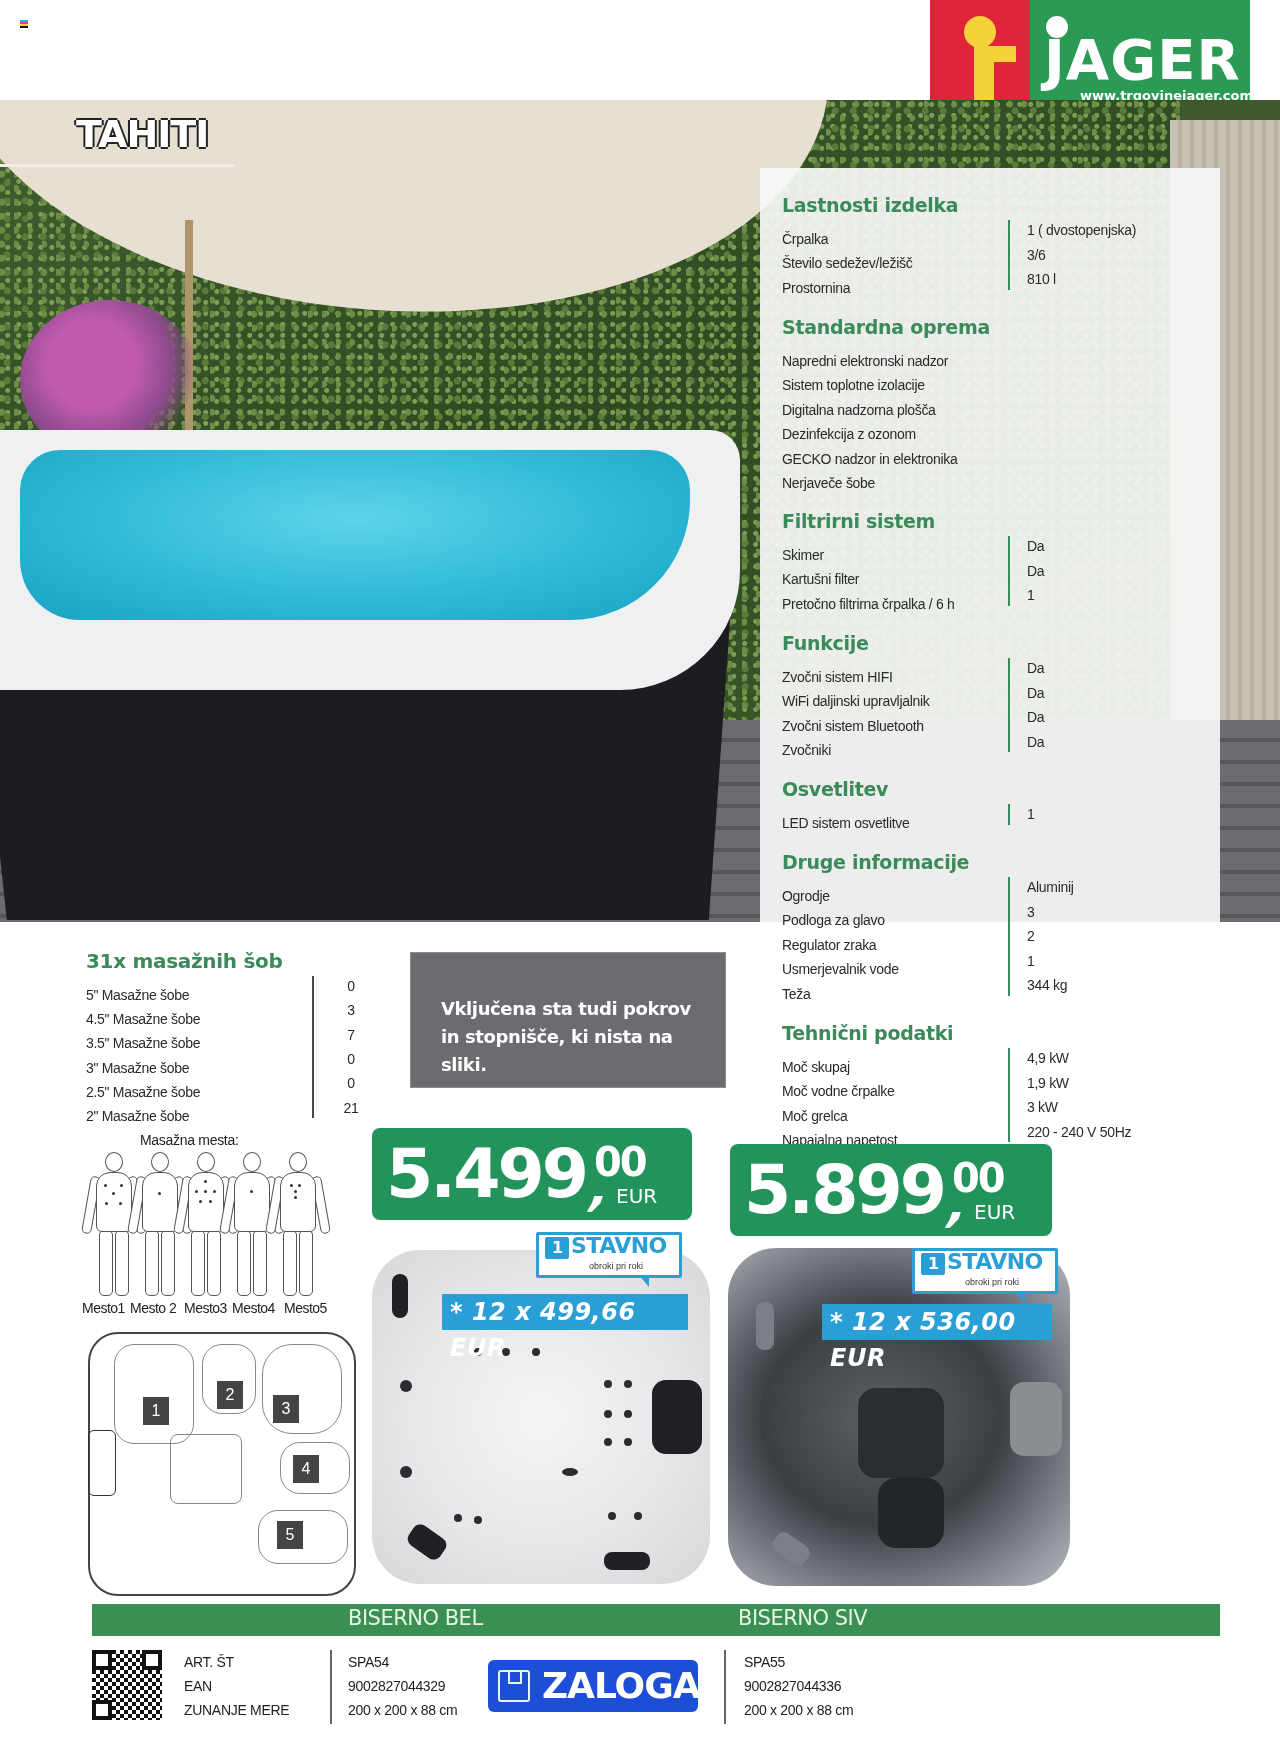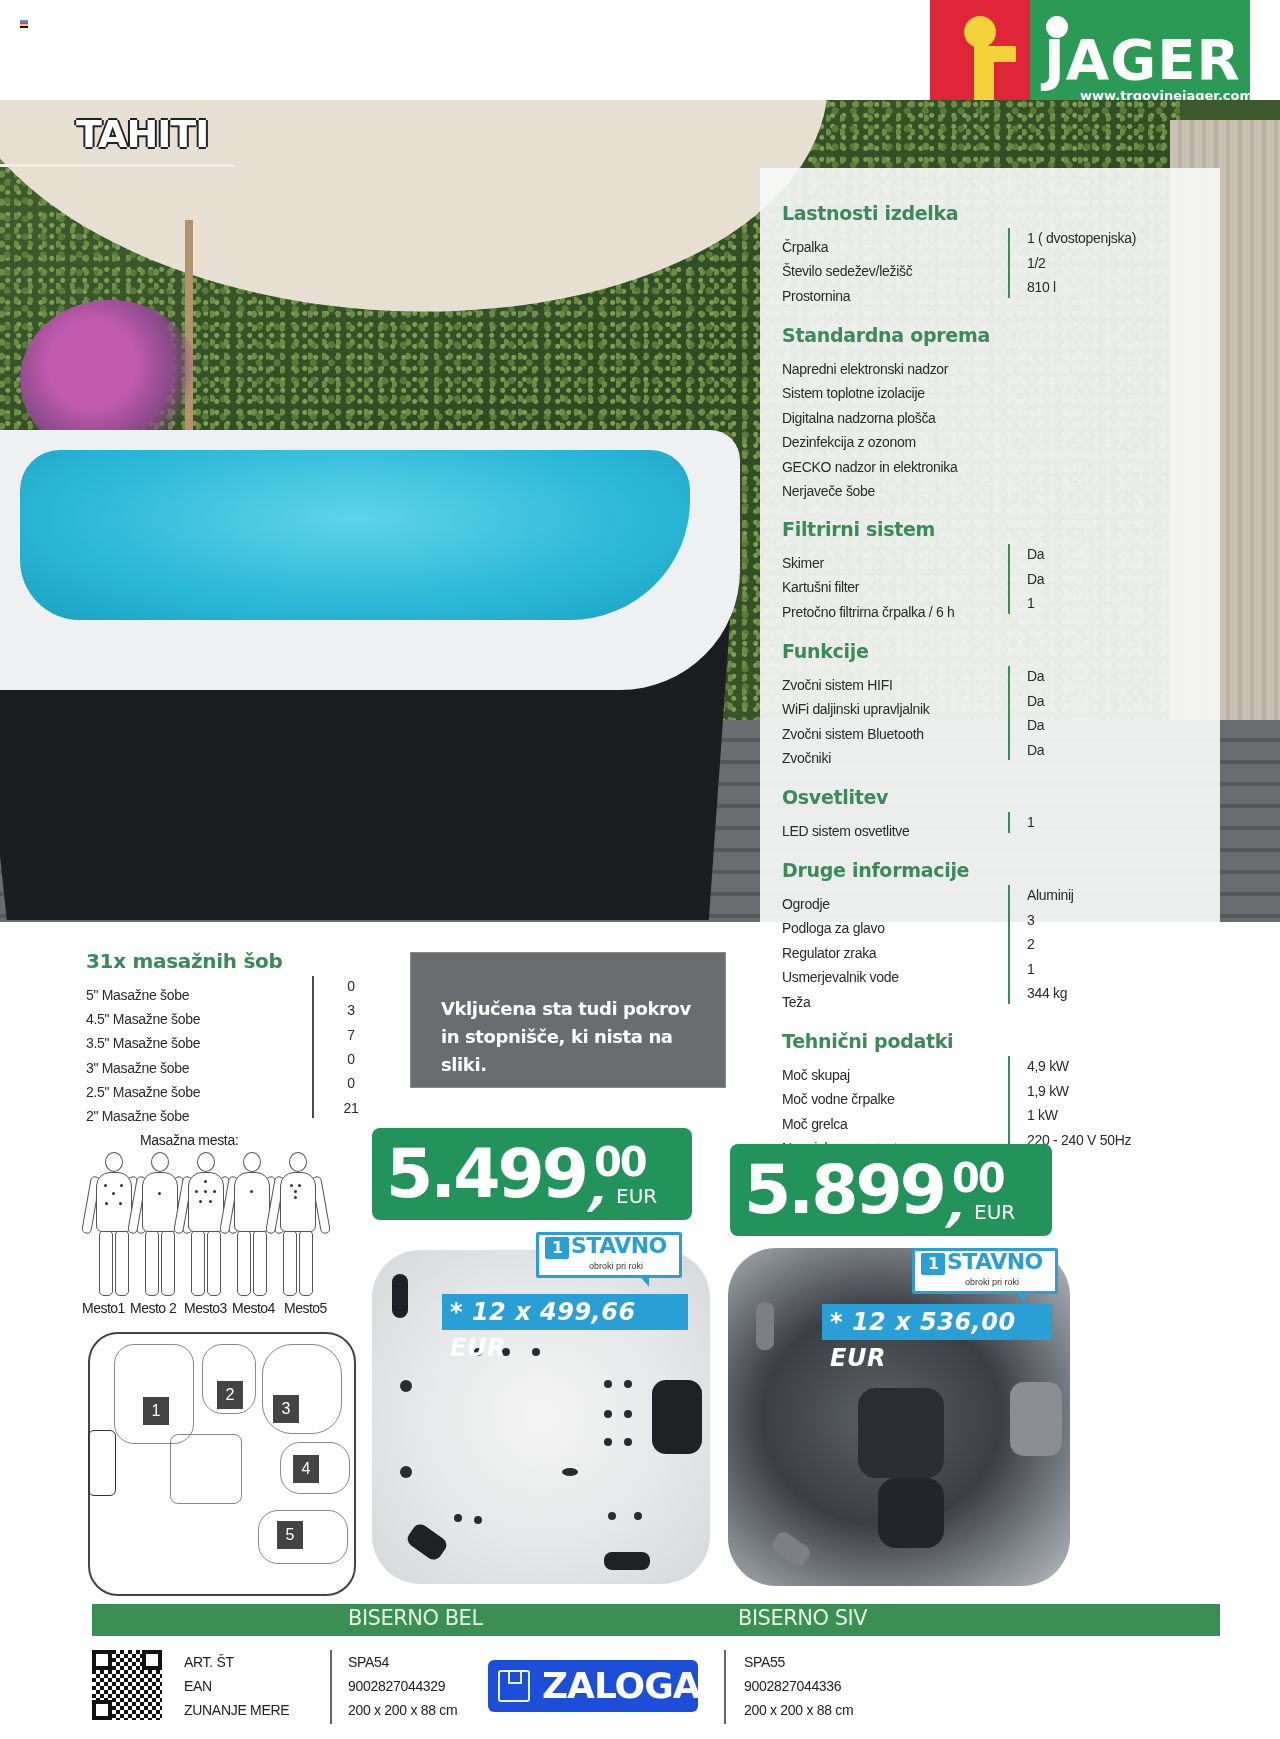--- a/index.html
+++ b/index.html
@@ -175,33 +175,33 @@
   <div class="tub-body"></div>
   <div class="tub-rim"></div>
   <div class="tub-water"></div>
   <div class="title-tahiti">TAHITI</div>
   <div class="title-underline"></div>
 </div>
 
 <div class="abs spec-panel"></div>
 <div class="abs spec-panel2"></div>
 
-<div class="abs" style="left:760px; top:16px; width:460px; height:1140px;">
+<div class="abs" style="left:760px; top:8px; width:460px; height:1140px;">
 
   <div class="spec-section" style="top:184px;">
     <div class="spec-heading">Lastnosti izdelka</div>
     <div class="spec-rows">
       <div class="spec-bar"></div>
       <div class="spec-row">
           <span class="spec-label">Črpalka</span>
           <span class="spec-value">1 ( dvostopenjska)</span>
         </div>
       <div class="spec-row">
           <span class="spec-label">Število sedežev/ležišč</span>
-          <span class="spec-value">1/2</span>
+          <span class="spec-value">3/6</span>
         </div>
       <div class="spec-row">
           <span class="spec-label">Prostornina</span>
           <span class="spec-value">810 l</span>
         </div>
     </div>
   </div>
 
   <div class="spec-section" style="top:306px;">
     <div class="spec-heading">Standardna oprema</div>
@@ -314,21 +314,21 @@
       <div class="spec-row">
           <span class="spec-label">Moč skupaj</span>
           <span class="spec-value">4,9 kW</span>
         </div>
       <div class="spec-row">
           <span class="spec-label">Moč vodne črpalke</span>
           <span class="spec-value">1,9 kW</span>
         </div>
       <div class="spec-row">
           <span class="spec-label">Moč grelca</span>
-          <span class="spec-value">1 kW</span>
+          <span class="spec-value">3 kW</span>
         </div>
       <div class="spec-row">
           <span class="spec-label">Napajalna napetost</span>
           <span class="spec-value">220 - 240 V 50Hz</span>
         </div>
     </div>
   </div>
 </div>
 
 <div class="abs jets">

